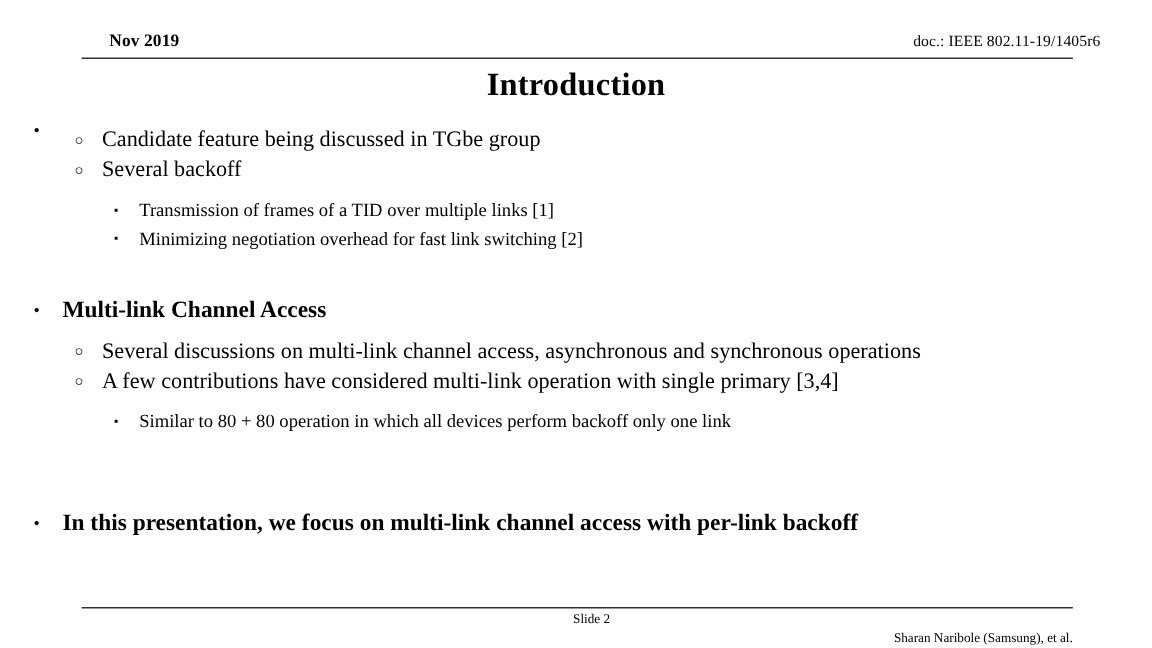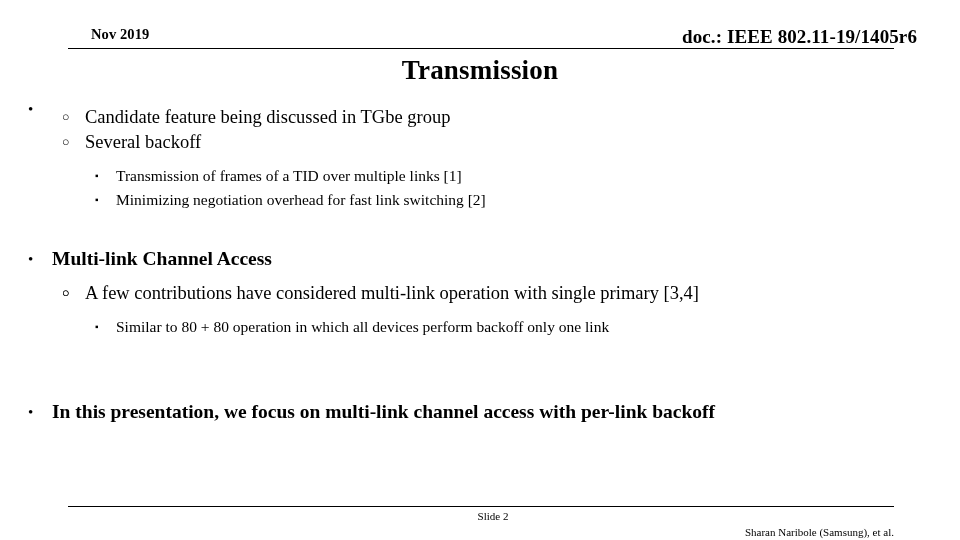--- a/index.html
+++ b/index.html
@@ -36,22 +36,22 @@
     top: 0;
     font-size: 14.5px;
     font-weight: bold;
     letter-spacing: 0.1px;
     white-space: nowrap;
   }
   .header-doc {
     position: absolute;
     right: 0;
     top: 0;
-    font-size: 19px;
-    font-weight: bold;
+    font-size: 13px;
+    font-weight: normal;
     letter-spacing: 0.1px;
     white-space: nowrap;
   }
   .header-rule {
     position: absolute;
     top: 48px;
     left: 68px;
     width: 826px;
     height: 0;
     border-top: 1.6px solid #000000;
@@ -179,21 +179,21 @@
 <body>
 
 <div class="slide">
 
   <div class="header">
     <div class="header-date">Nov 2019</div>
     <div class="header-doc">doc.: IEEE 802.11-19/1405r6</div>
   </div>
   <div class="header-rule"></div>
 
-  <div class="slide-title">Transmission</div>
+  <div class="slide-title">Introduction</div>
 
   <div class="body-area">
 
     <div class="lvl1">
       <span class="marker">•</span>
     </div>
 
     <div class="gap-sm blk"></div>
 
     <div class="lvl2">
@@ -222,20 +222,21 @@
 
     <div class="lvl1">
       <span class="marker">•</span>
       <span>Multi-link Channel Access</span>
     </div>
 
     <div class="gap-sm blk"></div>
 
     <div class="lvl2">
       <span class="marker">○</span>
+      <span>Several discussions on multi-link channel access, asynchronous and synchronous operations</span>
     </div>
 
     <div class="lvl2">
       <span class="marker">○</span>
       <span>A few contributions have considered multi-link operation with single primary [3,4]</span>
     </div>
 
     <div class="gap-sm blk"></div>
 
     <div class="lvl3">

